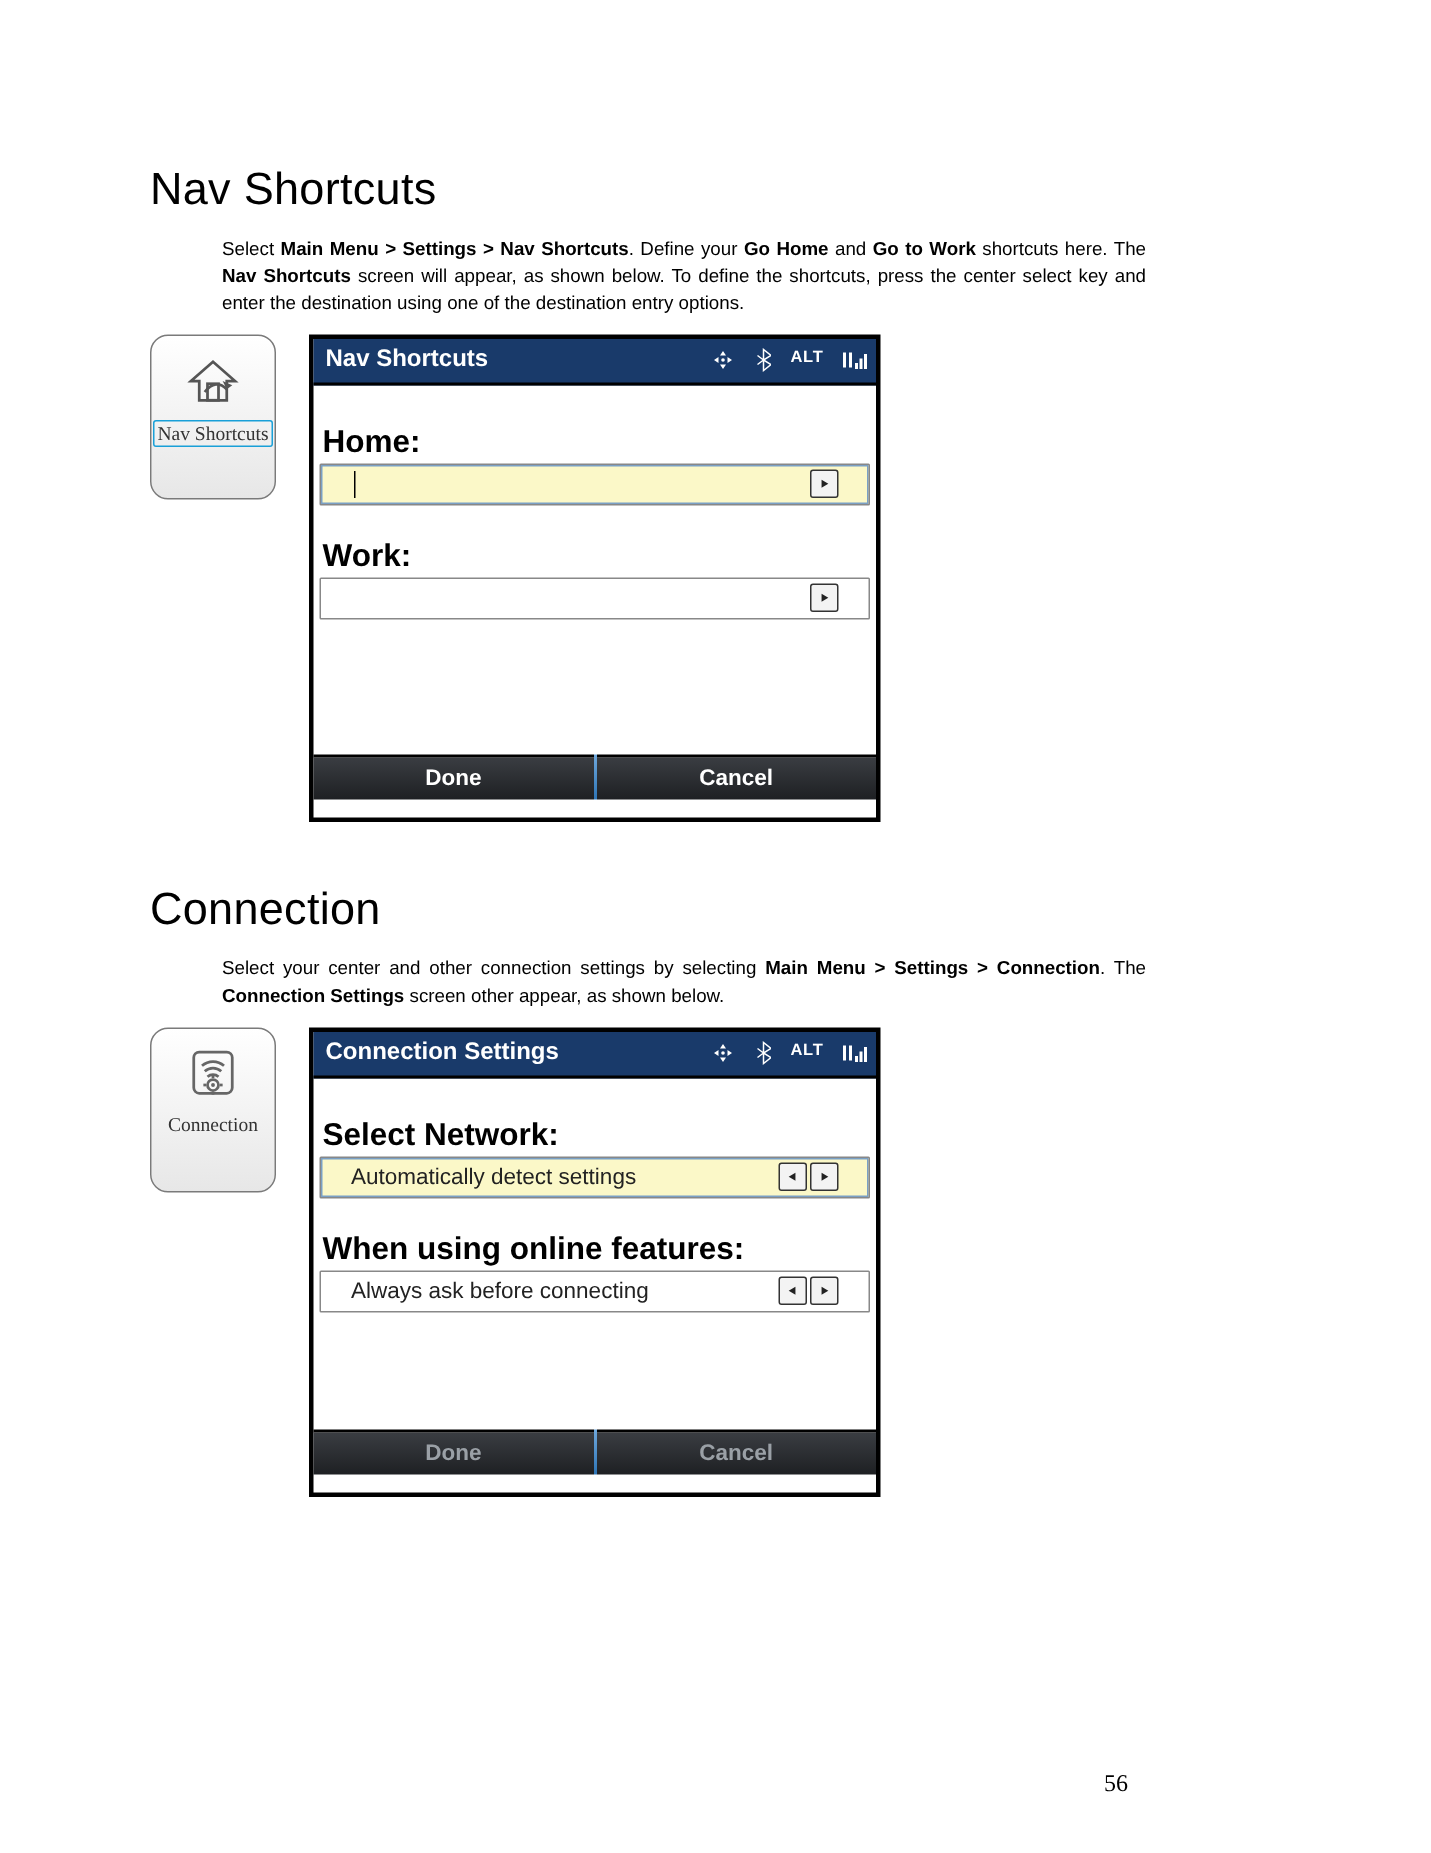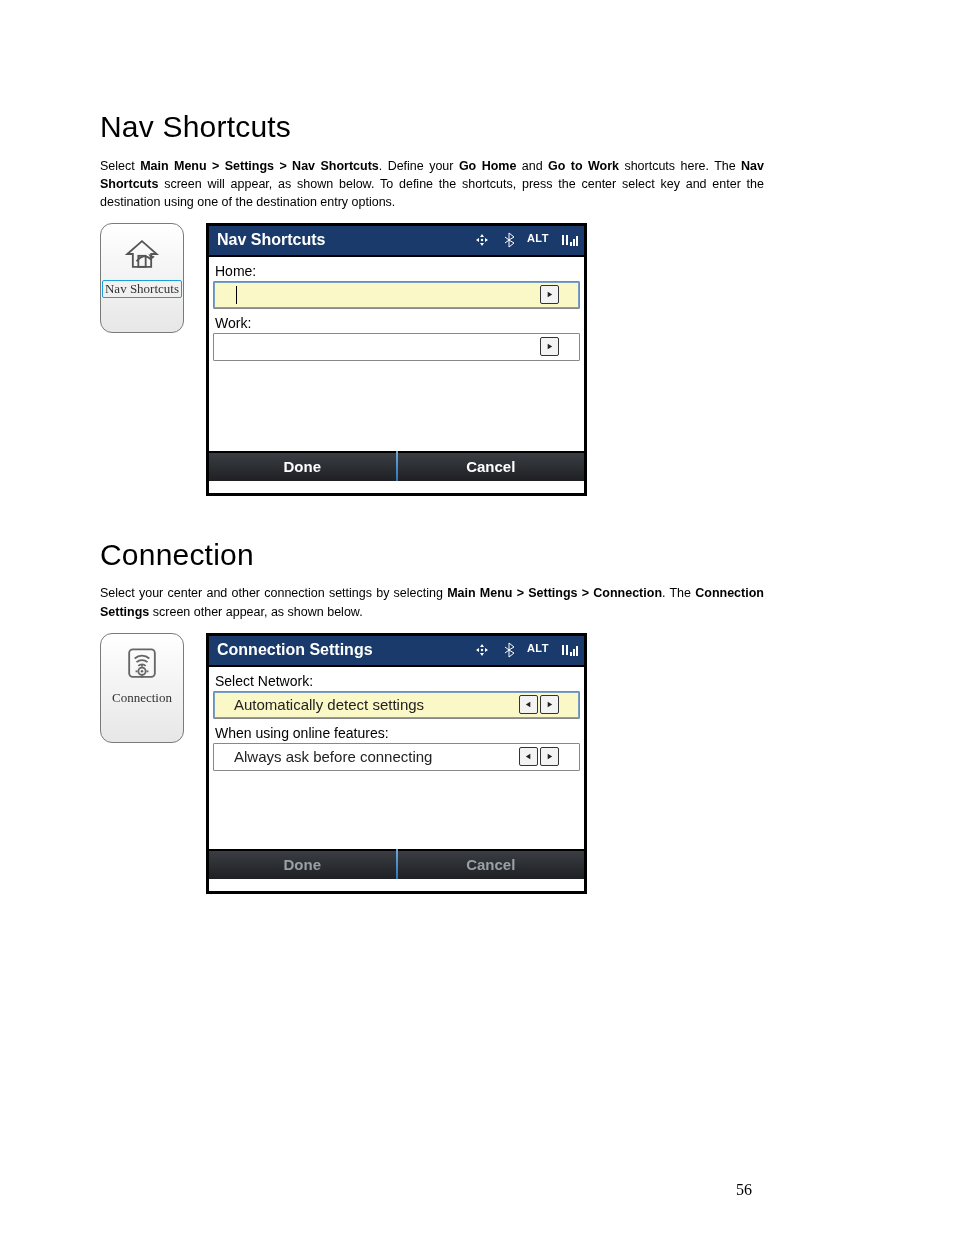--- a/index.html
+++ b/index.html
@@ -1,35 +1,35 @@
 <!DOCTYPE html>
 <html><head>
 <meta charset="utf-8">
 <style>
   html,body{margin:0;padding:0;background:#fff;font-family:Verdana,Geneva,sans-serif;color:#000;}
   .page{width:864px;height:1235px;position:relative;box-sizing:border-box;padding:110px 100px 0 100px;}
   h1{font-family:Arial,Helvetica,sans-serif;font-weight:400;font-size:30px;margin:0 0 6px 0;letter-spacing:.2px;}
-  .para{font-size:12.5px;line-height:1.45;text-align:justify;margin-bottom:12px;}
+  .para{font-size:12.5px;line-height:1.45;text-align:justify;margin-bottom:12px;margin-left:48px;}
   .bold{font-weight:700;}
   .row{display:flex;align-items:flex-start;}
   
   .tile{width:84px;height:110px;border:1px solid #7a7a7a;border-radius:12px;display:flex;flex-direction:column;align-items:center;justify-content:flex-start;padding-top:8px;box-sizing:border-box;
         background:linear-gradient(#fff,#e7e7e7);margin-right:22px;flex-shrink:0;}
   .tile svg{width:44px;height:44px;}
   .tile .cap{font-family:"Times New Roman",serif;font-size:13px;color:#333;margin-top:4px;text-align:center;}
   .tile.sel{position:relative;}
   .tile.sel .cap{border:1px solid #19a0d8;border-radius:2px;padding:0 2px;}
   
   .shot{width:375px;border:3px solid #000;background:#fff;font-family:"Segoe UI",Arial,sans-serif;}
   .shot .titlebar{background:#193a6a;color:#fff;display:flex;align-items:center;justify-content:space-between;height:29px;padding:0 4px 0 8px;border-bottom:2px solid #000;}
   .shot .titlebar .t{font-weight:700;font-size:16px;}
   .shot .titlebar .icons{display:flex;align-items:flex-start;gap:13px;}
   .shot .titlebar .icons svg{height:16px;}
   .shot .body{padding:4px 4px 0 4px;}
-  .lbl{font-weight:400;font-size:14px;padding:2px 2px;}
+  .lbl{font-weight:700;font-size:21px;padding:2px 2px;margin-top:20px;}
   .field{height:26px;border:1px solid #888;border-radius:1px;background:#fff;display:flex;align-items:center;padding:0 20px;margin-bottom:4px;}
   .field.active{background:#fbf8c8;box-shadow:inset 0 0 0 1px #7aa0c5;}
   .field .cursor{width:1px;height:18px;background:#000;margin-left:2px;}
   .field .val{font-size:15px;color:#222;}
   .field .rt{margin-left:auto;display:flex;gap:2px;}
   .sqbtn{width:17px;height:17px;border:1px solid #333;border-radius:2px;display:flex;align-items:center;justify-content:center;background:#f3f3f3;}
   .sqbtn svg{width:9px;height:9px;}
   .spacer1{height:74px;}
   .spacer2{height:62px;}
   .btnbar{display:flex;height:30px;margin:12px -4px;justify-content:flex-end;}

